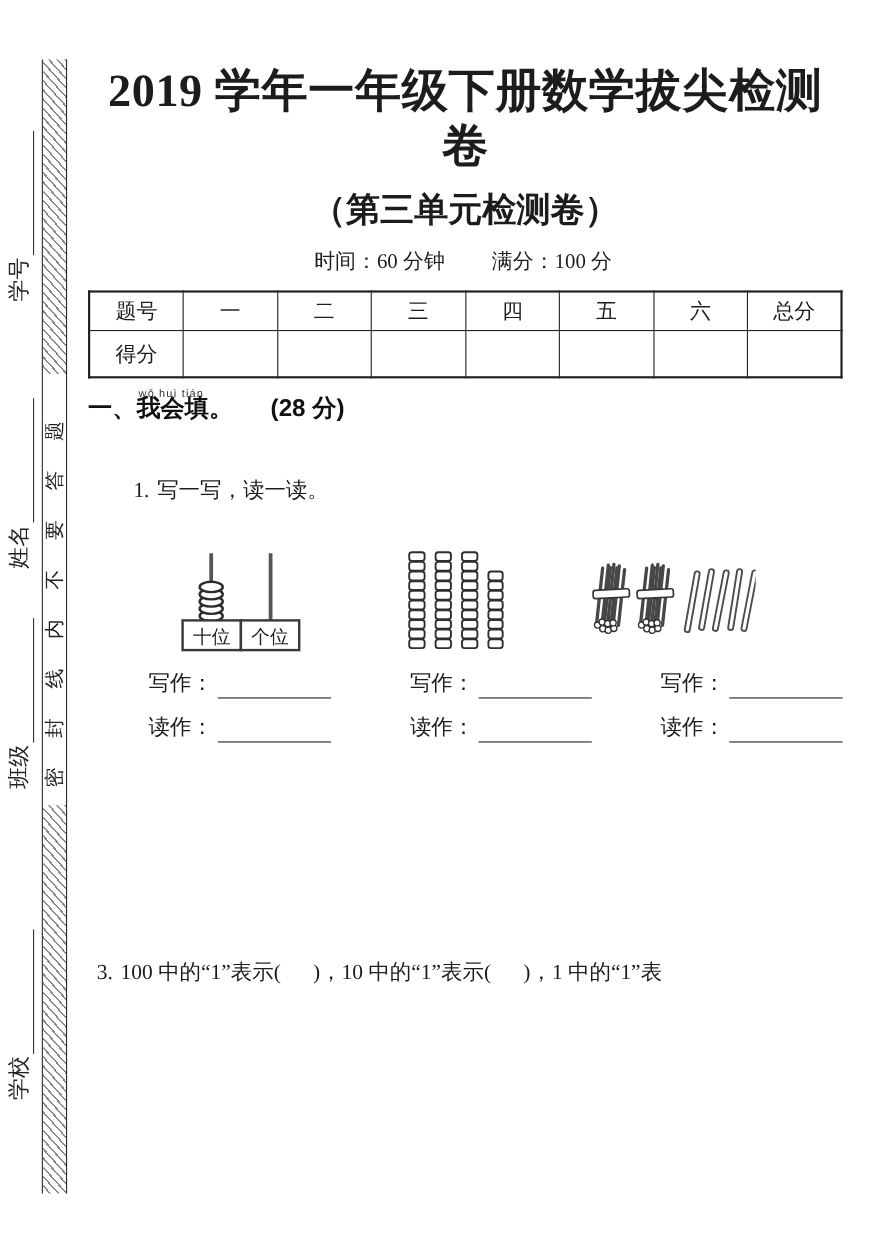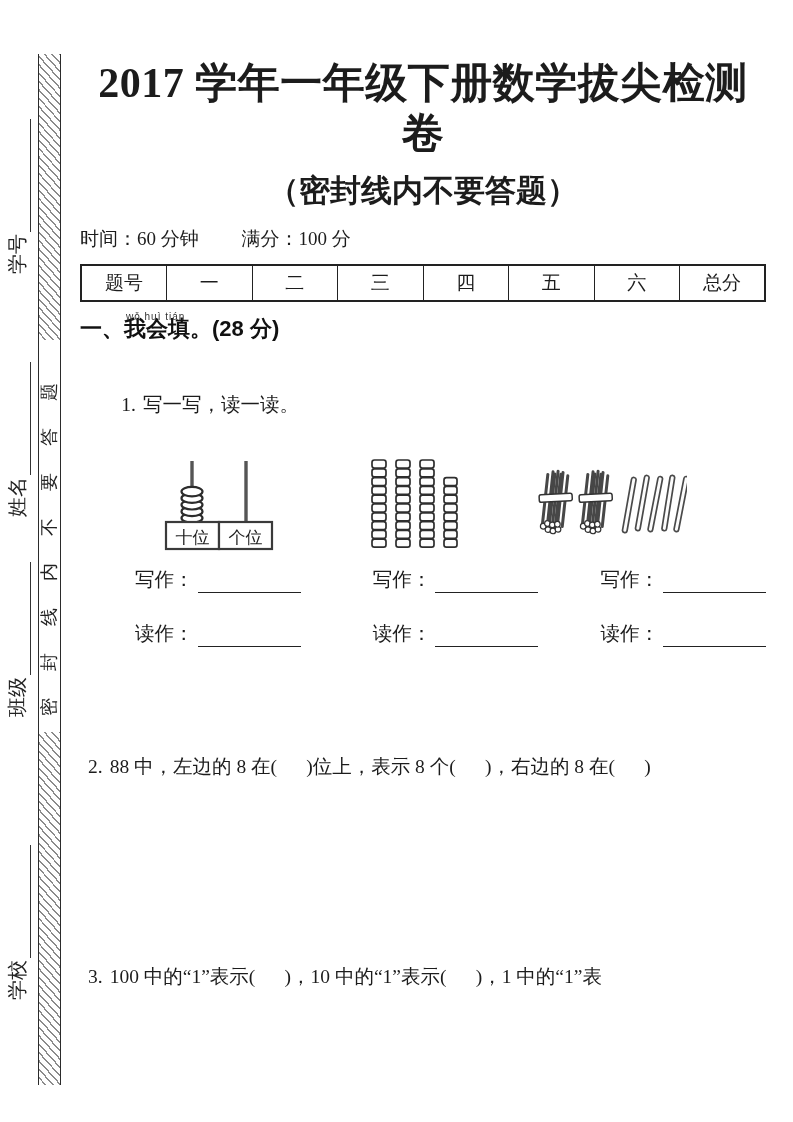--- a/index.html
+++ b/index.html
@@ -36,48 +36,48 @@
     position:absolute;left:0;top:392px;width:392px;height:21px;
     transform-origin:0 0;transform:rotate(-90deg);
     font-size:18px;line-height:21px;letter-spacing:27px;text-align:center;
     white-space:nowrap;color:#222;
   }
 
   
   .content{position:absolute;left:80px;top:50px;width:686px;}
   .title{font-size:42px;line-height:50px;font-weight:bold;text-align:center;letter-spacing:0.5px;margin-top:8px;}
   .subtitle{font-size:31px;line-height:38px;font-weight:bold;text-align:center;margin-top:14px;}
-  .info-line{text-align:left;font-size:19px;line-height:26px;margin-top:16px;padding-right:4px;}
+  .info-line{text-align:center;font-size:19px;line-height:26px;margin-top:16px;padding-right:4px;}
   .info-score{margin-left:38px;}
 
   table.score{width:100%;border-collapse:collapse;table-layout:fixed;margin-top:12px;border:2.4px solid #222;padding-left:16px;}
   table.score td{border:1.5px solid #222;text-align:center;font-size:19px;padding:0;}
   tr.score-head td{height:34px;}
   tr.score-row td{height:41px;}
 
   .section-head{margin-top:12px;font-family:"Liberation Sans",sans-serif;font-weight:bold;font-size:22px;line-height:30px;color:#111;}
   .ruby{display:inline-block;position:relative;}
   .pinyin{position:absolute;left:2px;top:-12px;font-size:10px;font-weight:normal;letter-spacing:1px;white-space:nowrap;color:#333;}
-  .sec-score{font-weight:bold;}
+  .sec-score{font-weight:bold;margin-left:34px;}
 
   .q{font-size:19.5px;line-height:40px;white-space:pre-wrap;}
   .q .qline2{padding-left:37px;}
   .qnum{margin-right:7px;}
   .q1-line{padding-left:12px;line-height:34px;margin-top:10px;}
   .q-pad{padding-left:8px;}
 
   
   .figs{display:flex;align-items:flex-end;height:95px;}
   .fig-abacus{margin-left:83px;}
   .fig-rods{margin-left:94px;}
   .fig-sticks{margin-left:76px;margin-bottom:8px;}
 
   .wr-row{display:flex;font-size:19.5px;line-height:26px;gap:32px;}
   .wr-row.first{margin-top:16px;}
-  .wr-row.second{margin-top:28px;}
+  .wr-row.second{margin-top:14px;}
   .wr-col{display:flex;align-items:flex-end;white-space:nowrap;}
   .wr-col1{margin-left:55px;width:210px;}
   .wr-col2{width:200px;}
   .blank-line{display:inline-block;width:103px;height:4px;border-bottom:1.6px solid #222;margin-left:4px;}
 
   .q2{margin-top:20px;}
   .q3{margin-top:10px;}
 
   svg text{font-family:"Liberation Serif",serif;}
 </style>
@@ -108,39 +108,49 @@
   <div class="seal-strip">
     <div class="hatch hatch-top"></div>
     <div class="seal-text-area">
       <div class="seal-text">密封线内不要答题</div>
     </div>
     <div class="hatch hatch-bottom"></div>
   </div>
 
   <div class="content">
 
-    <div class="title">2017 学年一年级下册数学拔尖检测卷</div>
-    <div class="subtitle">（密封线内不要答题）</div>
+    <div class="title">2019 学年一年级下册数学拔尖检测卷</div>
+    <div class="subtitle">（第三单元检测卷）</div>
 
     <div class="info-line">
       <span>时间：60 分钟</span>
       <span class="info-score">满分：100 分</span>
     </div>
 
     <table class="score">
       <tbody>
           <tr class="score-head">
         <td>题号</td>
         <td>一</td>
         <td>二</td>
         <td>三</td>
         <td>四</td>
         <td>五</td>
         <td>六</td>
         <td>总分</td>
+      </tr>
+      <tr class="score-row">
+        <td>得分</td>
+        <td></td>
+        <td></td>
+        <td></td>
+        <td></td>
+        <td></td>
+        <td></td>
+        <td></td>
       </tr>
     </tbody>
       </table>
 
     <div class="section-head">
       <span>一、</span><span class="ruby"><span class="pinyin">wǒ huì tián</span><span>我会填。</span></span><span class="sec-score">(28 分)</span>
     </div>
 
     <div class="q q1-line">
       <span class="qnum">1.</span><span>写一写，读一读。</span>
@@ -291,21 +301,20 @@
           <span>读作：</span>
           <span class="blank-line"></span>
         </span>
       <span class="wr-col">
           <span>读作：</span>
           <span class="blank-line"></span>
         </span>
     </div>
 
     <div class="q q2 q-pad">
-      <div><span class="qnum">2.</span><span>88 中，左边的 8 在(      )位上，表示 8 个(      )，右边的 8 在(      )</span></div>
     </div>
 
     <div class="q q3 q-pad">
       <div><span class="qnum">3.</span><span>100 中的“1”表示(      )，10 中的“1”表示(      )，1 中的“1”表</span></div>
       
     </div>
 
   </div>
 </div>
 

